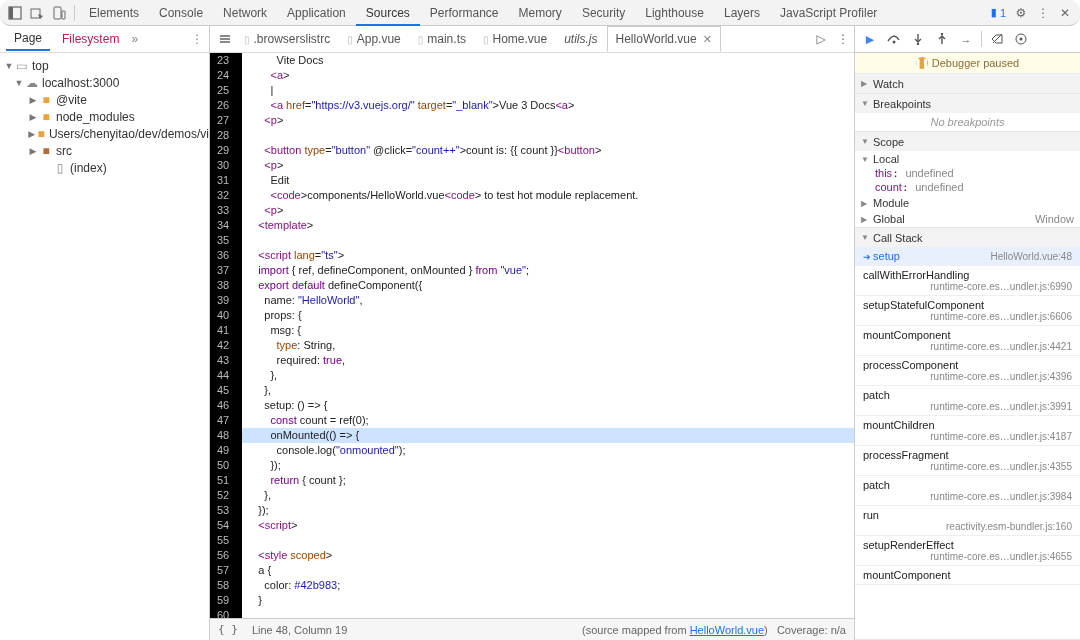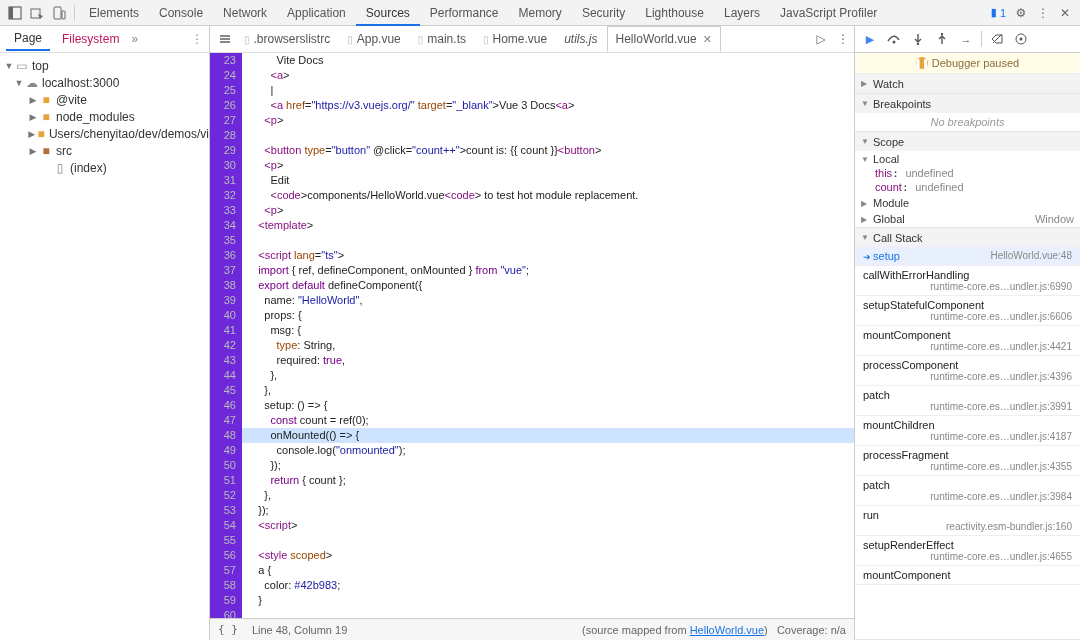--- a/index.html
+++ b/index.html
@@ -1,17 +1,17 @@
 <!DOCTYPE html>
 <html><head>
 <meta charset="utf-8">
 <style>
 * { margin: 0; padding: 0; box-sizing: border-box; font-family: Arial, Helvetica, sans-serif; }
 body { width: 1080px; height: 640px; font-size: 12px; color: #333; background: #fff; display: flex; flex-direction: column; overflow: hidden; }
-.tabbar { height: 26px; border-bottom: 1px solid #ccc; display: flex; align-items: center; background: #f3f3f3; padding: 0 4px; gap: 0; }
+.tabbar { height: 26px; border-bottom: 1px solid #ccc; display: flex; align-items: center; background: #f3f3f3; padding: 0 4px; gap: 0; border-radius: 11px; }
 .tabbar .icon-btn { width: 22px; height: 22px; display:flex; align-items:center; justify-content:center; color:#666; cursor:pointer; }
 .tabbar .panel-tab { padding: 0 10px; height: 26px; line-height: 26px; color:#555; cursor:pointer; }
 .tabbar .panel-tab.active { color:#333; border-bottom: 2px solid #1a73e8; }
 .tabbar .spacer { flex:1; }
 .tabbar .err-count { background:#f1f3f4; border-radius:3px; padding:1px 4px; color:#1a73e8; display:flex; align-items:center; gap:3px; font-size:11px;}
 .main { flex:1; display:flex; overflow:hidden; }
 .left { width: 210px; border-right:1px solid #ccc; display:flex; flex-direction:column; background:#fff;}
 .left-hdr { height:27px; display:flex; align-items:center; border-bottom:1px solid #ddd; padding:0 6px; gap:4px; }
 .left-hdr .tab { padding:4px 8px; color:#be185d; cursor:pointer; }
 .left-hdr .tab.active { color:#333; border-bottom:2px solid #1a73e8; }
@@ -27,21 +27,21 @@
 .frame { color:#888; }
 .center { flex:1; display:flex; flex-direction:column; min-width:0; background:#fff; }
 .file-tabs { height:27px; border-bottom:1px solid #ddd; display:flex; align-items:center; padding-left:4px; }
 .file-tabs .btn { width:22px; height:22px; display:flex; align-items:center; justify-content:center; color:#666; cursor:pointer; }
 .file-tabs .ftab { height:26px; display:flex; align-items:center; padding:0 8px; gap:4px; color:#555; cursor:pointer; border-right:1px solid transparent; }
 .file-tabs .ftab.italic { font-style: italic; }
 .file-tabs .ftab.active { background:#fff; border:1px solid #ccc; border-bottom:1px solid #fff; }
 .file-tabs .fico { color:#bbb; font-size:10px; }
 .file-tabs .close { font-size:11px; color:#888; margin-left:2px; }
 .editor { flex:1; display:flex; overflow:auto; font-family: Menlo, Consolas, monospace; font-size:11px; line-height:15px; position:relative; }
-.gutter { width:32px; text-align:right; color:#bbb; padding-right:6px; background:#6d28d9; user-select:none;}
+.gutter { width:32px; text-align:center; color:#bbb; padding-right:6px; background:#000000; user-select:none;}
 .gutter div { height:15px; }
 .code { flex:1; white-space:pre; color:#222; }
 .code .ln { height:15px; padding-left:4px; }
 .hl { background:#cde3ff; }
 .t-tag { color:#881280; }
 .t-attr { color:#994500; }
 .t-str { color:#1a1aa6; }
 .t-kw { color:#708; }
 .t-num { color:#1a1aa6; }
 .t-fn { color:#222; }
@@ -64,21 +64,21 @@
 .scope-var .v { color:#888; }
 .scope-row { display:flex; align-items:center; height:16px; padding:0 6px; gap:4px;}
 .scope-row .tri { font-size:8px; color:#888; width:8px; }
 .scope-row .post { margin-left:auto; color:#888; }
 .callstack { flex:1; overflow:auto; }
 .cs-item { padding:3px 8px; border-bottom:1px solid #eee; cursor:pointer; }
 .cs-item .fn { color:#222; }
 .cs-item .loc { color:#888; font-size:10px; text-align:right;}
 .cs-item.active { background:#e8f0fe;}
 .cs-item.active .fn { color:#1a73e8;}
-.cs-item.top { display:flex; justify-content:space-between; align-items:flex-start;}
+.cs-item.top { display:flex; justify-content:space-between; align-items:flex-end;}
 .cs-item.top .fn::before { content:"➔ "; color:#1a73e8; font-size:9px;}
 </style>
 </head>
 <body>
 
 <div class="tabbar">
   <div class="icon-btn">
       <svg width="14" height="14" viewBox="0 0 14 14">
         <rect x="1" y="1" width="12" height="12" fill="none" stroke="#666" stroke-width="1.2"></rect>
         <rect x="1" y="1" width="4" height="12" fill="#666"></rect>

